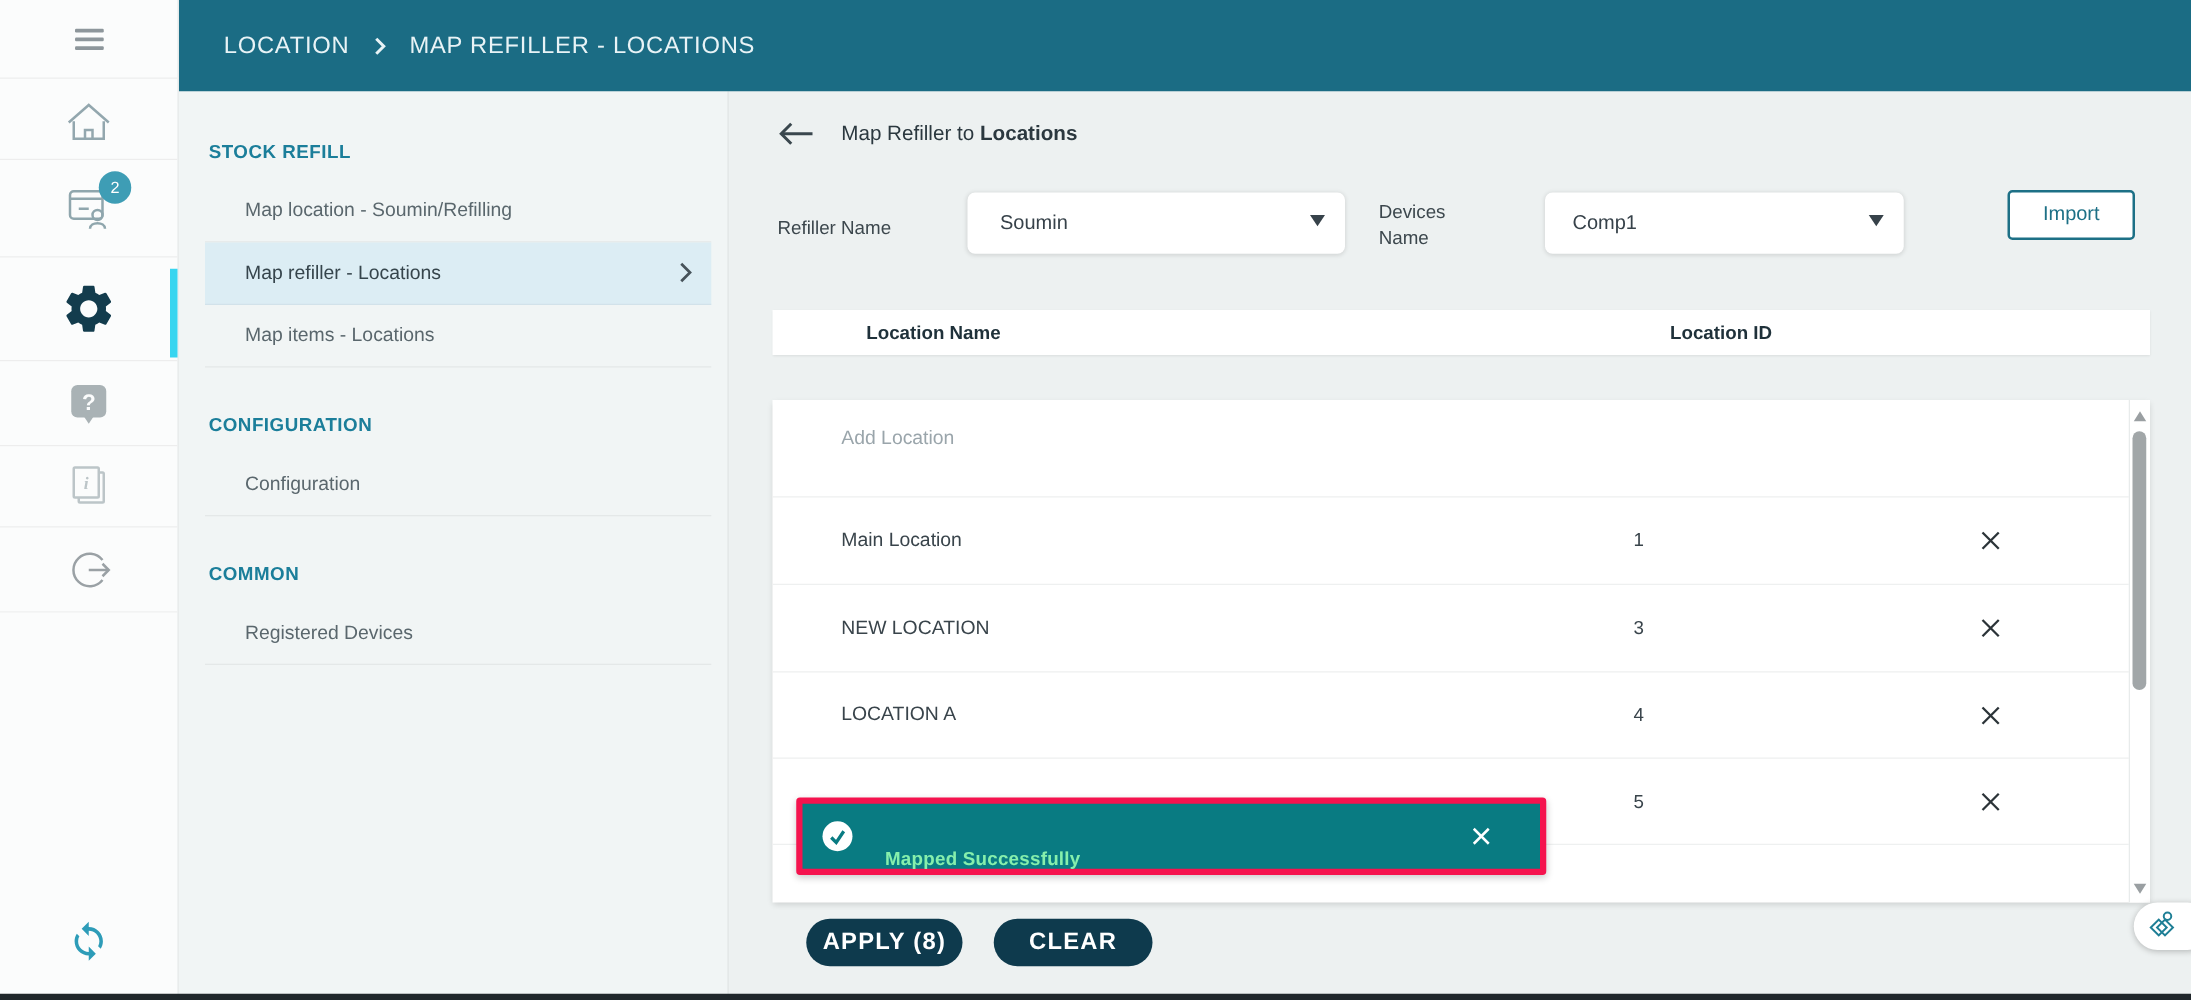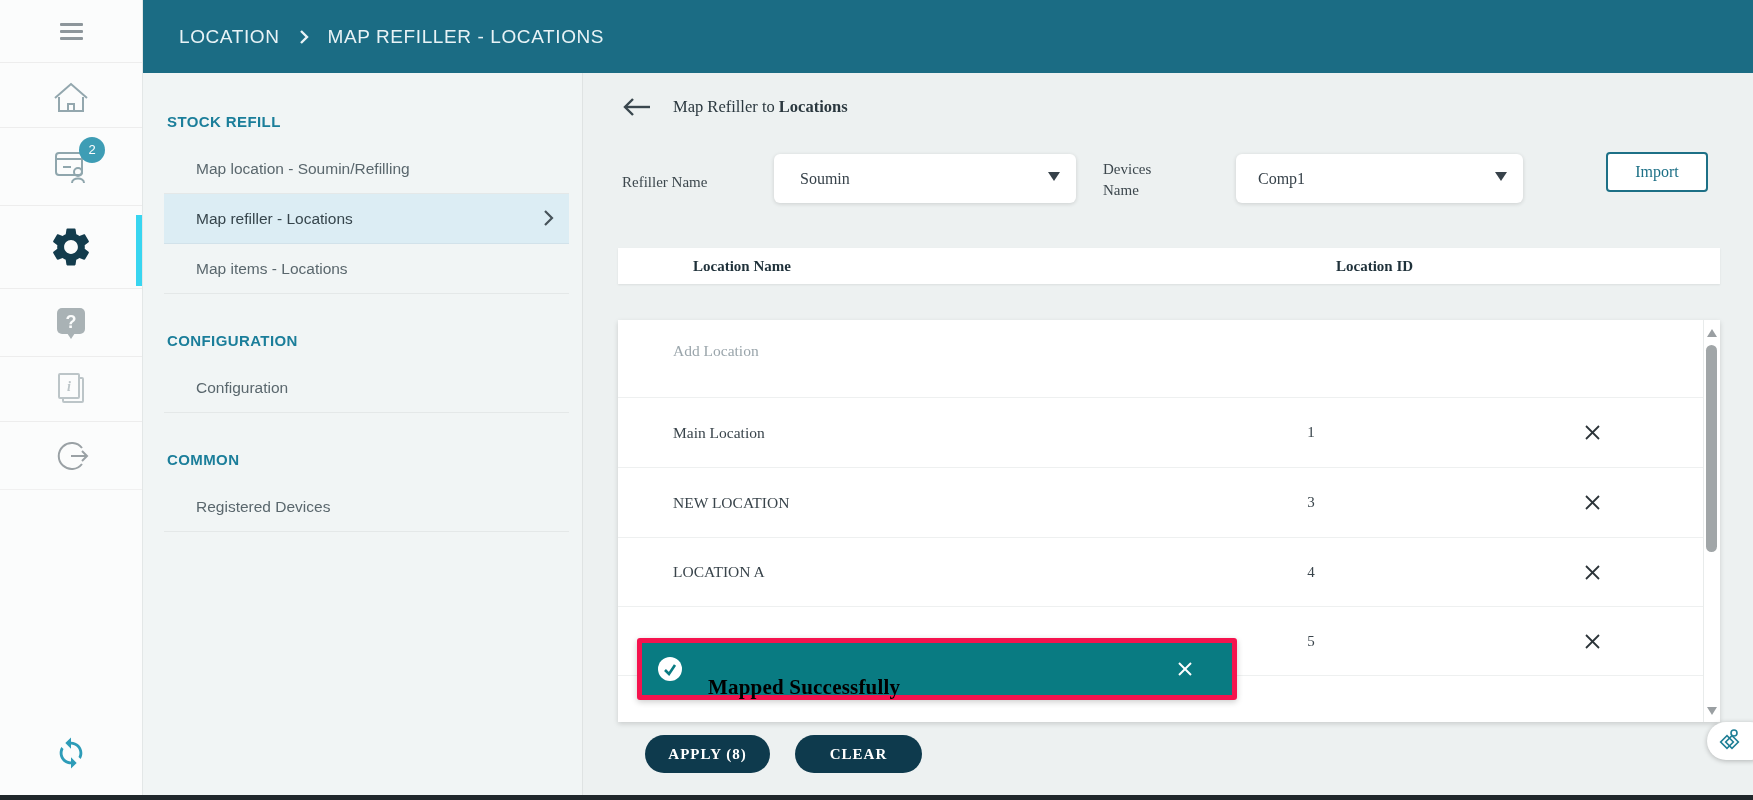--- a/index.html
+++ b/index.html
@@ -31,21 +31,21 @@
 
   
   .nav-sidebar { position:absolute; left:143px; top:73px; width:440px; height:727px; background:#f1f5f5; border-right:1px solid #dfe3e3; z-index:3; }
   .nav-title { margin:40px 0 14px 24px; color:#1b7e9a; font-size:15px; font-weight:bold; letter-spacing:0.4px; }
   .nav-list { margin:0 13px 0 21px; }
   .nav-item { position:relative; height:50px; display:flex; align-items:center; padding-left:32px; border-bottom:1px solid #e4e8e8; color:#5a676d; font-size:15.5px; cursor:pointer; }
   .nav-item.selected { background:#dcedf4; color:#36454c; border-bottom:1px solid #d2e2ea; }
   .nav-item .chev { position:absolute; right:15px; top:15px; }
 
   
-  .main { position:absolute; left:584px; top:73px; width:1169px; height:727px;font-family:Liberation Serif, serif; }
+  .main { position:absolute; left:584px; top:73px; width:1169px; height:727px; }
   .page-title-row { position:absolute; left:38px; top:24px; display:flex; align-items:center; }
   .back-btn { width:30px; height:20px; cursor:pointer; }
   .page-title { margin-left:21px; font-size:16.5px; color:#2b383f; }
   .page-title b { font-weight:bold; }
 
   .form-label { position:absolute; color:#3c474d; font-size:15px; line-height:21px; }
   .lbl-refiller { left:38px; top:99px; }
   .lbl-company { left:519px; top:86px; width:80px; }
   .dropdown { position:absolute; height:49px; background:#ffffff; border-radius:6px; box-shadow:0 1px 4px rgba(0,0,0,0.14); display:flex; align-items:center; cursor:pointer; }
   .dd-refiller { left:190px; top:81px; width:302px; padding-left:26px; }
@@ -70,24 +70,24 @@
   .cell-id { position:absolute; left:663px; top:0; width:60px; height:100%; display:flex; align-items:center; justify-content:center; font-size:15px; color:#39444b; }
   .row-x { position:absolute; left:950px; top:0; width:48px; height:100%; display:flex; align-items:center; justify-content:center; cursor:pointer; }
 
   .scrollbar { position:absolute; right:0; top:0; width:17px; height:402px; background:#ffffff; border-left:1px solid #e8ebeb; }
   .sb-up { position:absolute; left:3px; top:9px; width:0; height:0; border-left:5px solid transparent; border-right:5px solid transparent; border-bottom:8px solid #9a9fa2; cursor:pointer; }
   .sb-down { position:absolute; left:3px; bottom:7px; width:0; height:0; border-left:5px solid transparent; border-right:5px solid transparent; border-top:8px solid #9a9fa2; cursor:pointer; }
   .sb-thumb { position:absolute; left:2px; top:25px; width:11px; height:207px; background:#a1a6a8; border-radius:6px; cursor:pointer; }
 
   .toast { position:absolute; left:53px; top:565px; width:600px; height:62px; background:#097b82; border:5px solid #f5134e; border-radius:3px; display:flex; align-items:center; padding-left:16px; z-index:20; box-shadow:0 2px 6px rgba(0,0,0,0.2); }
   .toast-check { width:24px; height:24px; border-radius:50%; background:#ffffff; display:flex; align-items:center; justify-content:center; }
-  .toast-msg { margin-left:26px; color:#000000; font-size:21px; font-weight:bold; letter-spacing:0.2px;margin-top:36px; }
+  .toast-msg { margin-left:26px; color:#86efac; font-size:15px; font-weight:bold; letter-spacing:0.2px;margin-top:36px; }
   .toast-close { position:absolute; right:38px; top:17px; width:18px; height:18px; cursor:pointer; }
 
-  .pill-btn { position:absolute; top:662px; height:38px; border-radius:19px; background:#0e3a4d; color:#ffffff; font-size:15px; font-weight:bold; letter-spacing:1px; display:flex; align-items:center; justify-content:center; cursor:pointer; }
+  .pill-btn { position:absolute; top:662px; height:38px; border-radius:19px; background:#0e3a4d; color:#ffffff; font-size:19px; font-weight:bold; letter-spacing:1px; display:flex; align-items:center; justify-content:center; cursor:pointer; }
   .btn-apply { left:61px; width:125px; }
   .btn-clear { left:211px; width:127px; }
 
   .a11y-widget { position:absolute; right:-16px; bottom:40px; width:62px; height:38px; background:#ffffff; border-radius:19px; box-shadow:0 1px 5px rgba(0,0,0,0.25); z-index:30; display:flex; align-items:center; padding-left:10px; cursor:pointer; }
 
   .bottom-bar { position:absolute; left:0; bottom:0; width:1753px; height:5px; background:#20272b; z-index:40; }
 </style>
 </head>
 <body>
 

